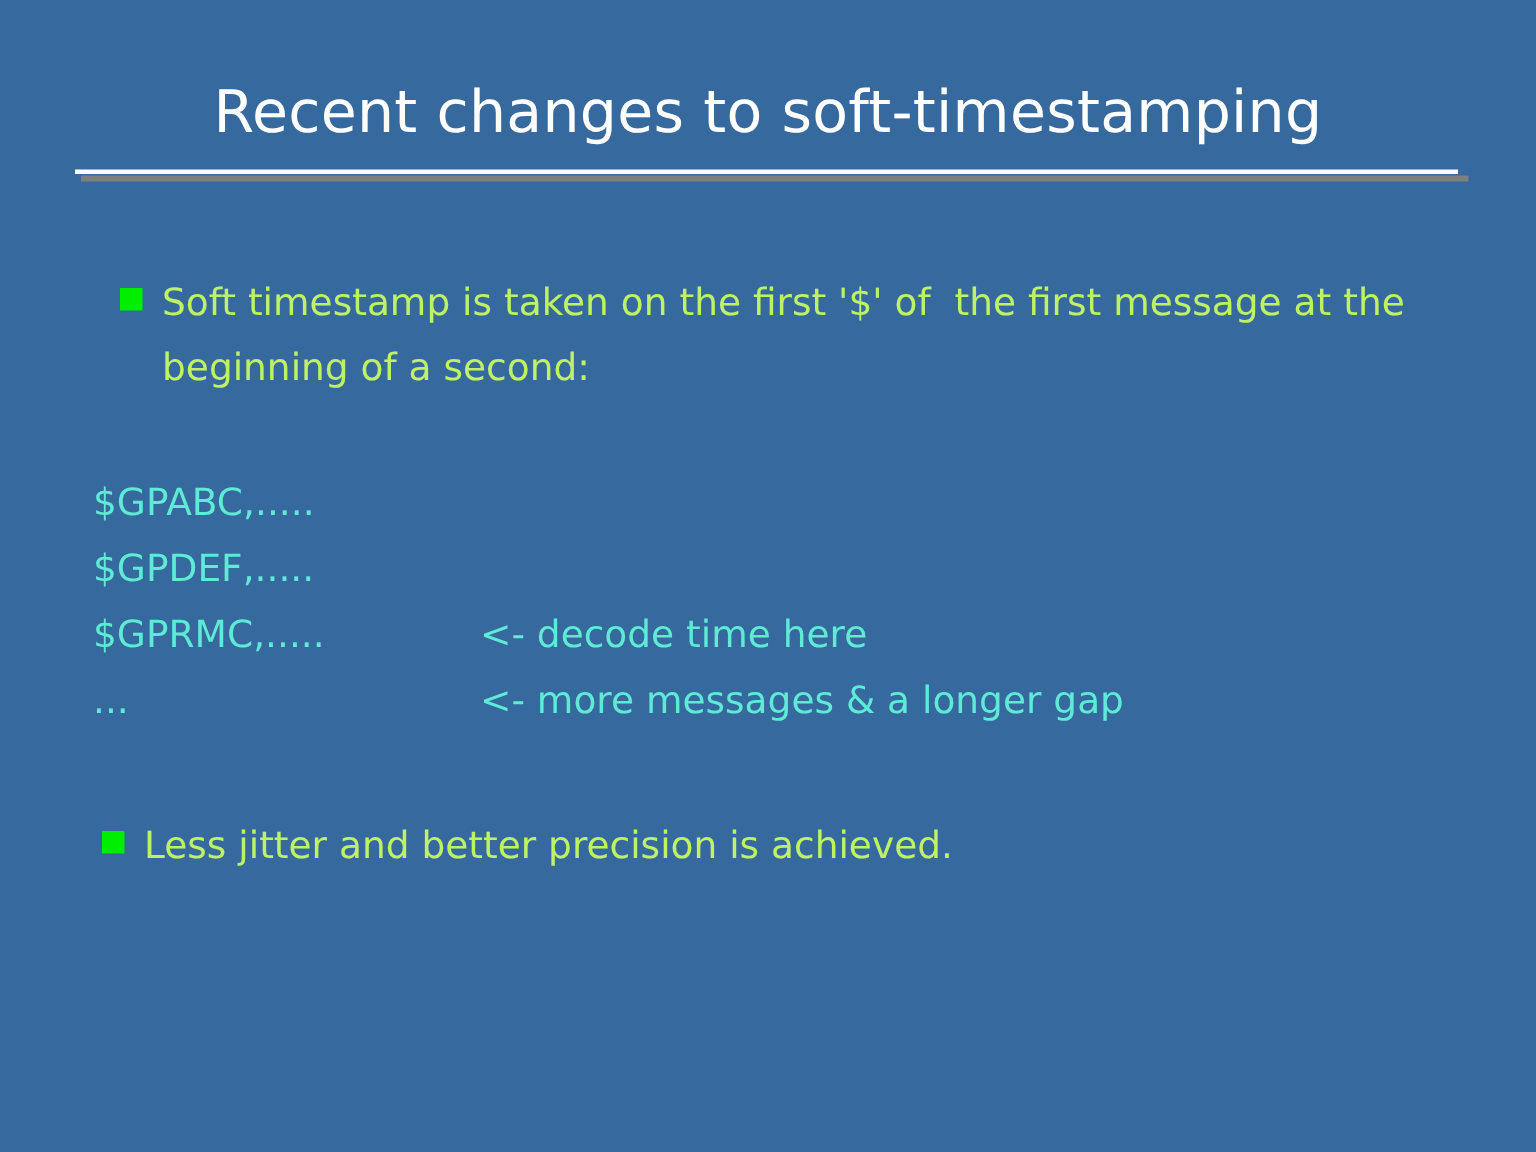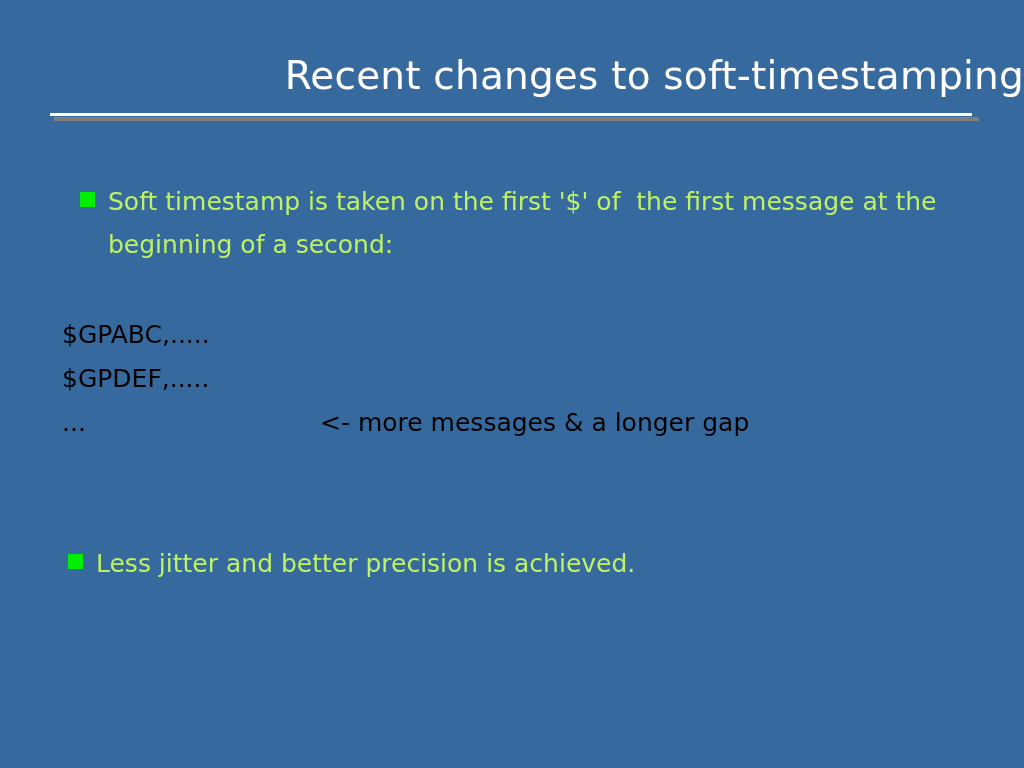--- a/index.html
+++ b/index.html
@@ -23,21 +23,21 @@
     height: 768px;
     background: #36699e;
   }
 
   
   .title-block {
     position: absolute;
     left: 0;
     top: 52px;
     width: 1024px;
-    text-align: right;
+    text-align: center;
   }
   .slide-title {
     display: block;
     font-size: 39px;
     line-height: 48px;
     font-weight: 400;
     letter-spacing: 0.2px;
     color: #ffffff;
     white-space: nowrap;
   }
@@ -99,21 +99,21 @@
     position: absolute;
     left: 62px;
     top: 313px;
     width: 900px;
   }
   .listing-line {
     position: relative;
     height: 44px;
     font-size: 25px;
     line-height: 44px;
-    color: #000000;
+    color: #5eead4;
     white-space: pre;
   }
   .listing-msg {
     position: absolute;
     left: 0;
     top: 0;
   }
   .listing-note {
     position: absolute;
     left: 258px;
@@ -142,20 +142,24 @@
 
       <div class="listing-line">
         <span class="listing-msg">$GPABC,.....</span>
       </div>
 
       <div class="listing-line">
         <span class="listing-msg">$GPDEF,.....</span>
         <span class="listing-note"></span>
       </div>
 
+      <div class="listing-line">
+        <span class="listing-msg">$GPRMC,.....</span>
+        <span class="listing-note">&lt;- decode time here</span>
+      </div>
 
       <div class="listing-line">
         <span class="listing-msg">...</span>
         <span class="listing-note">&lt;- more messages &amp; a longer gap</span>
       </div>
 
     </div>
 
     <div class="bullet-row second">
       <span class="bullet-marker"></span>

